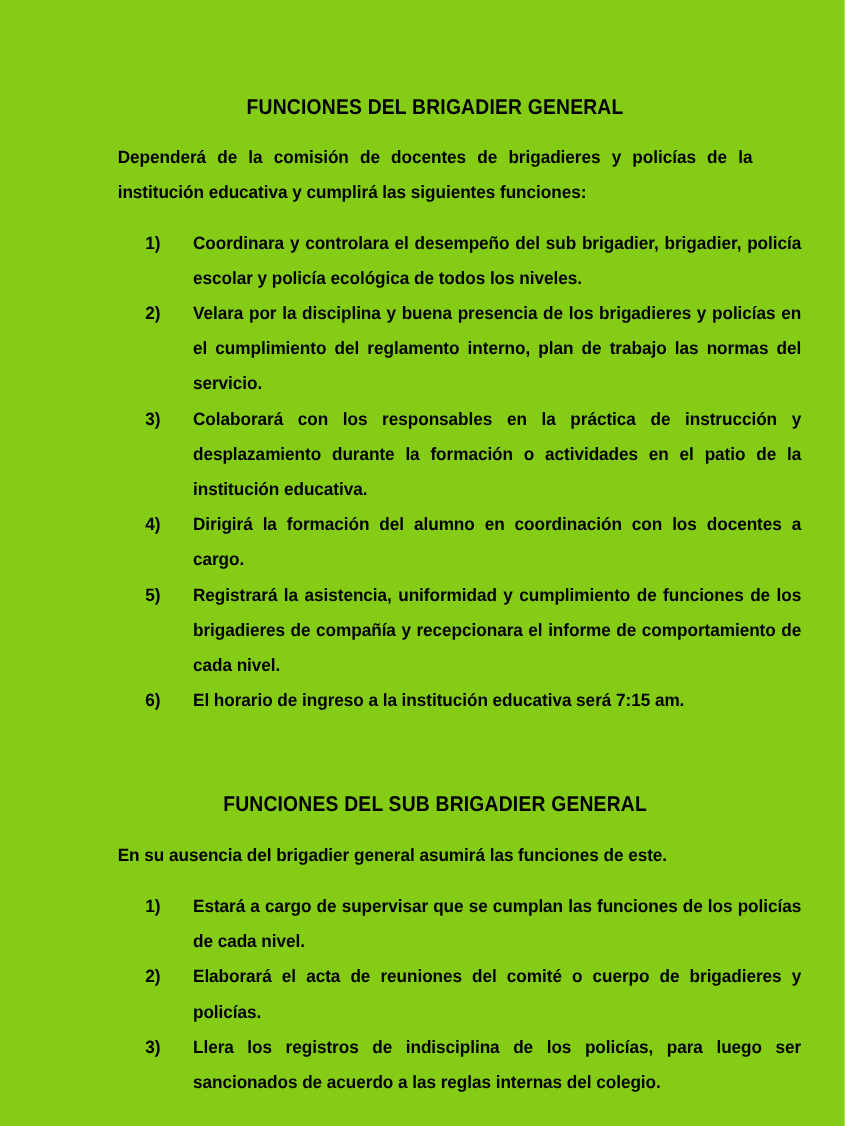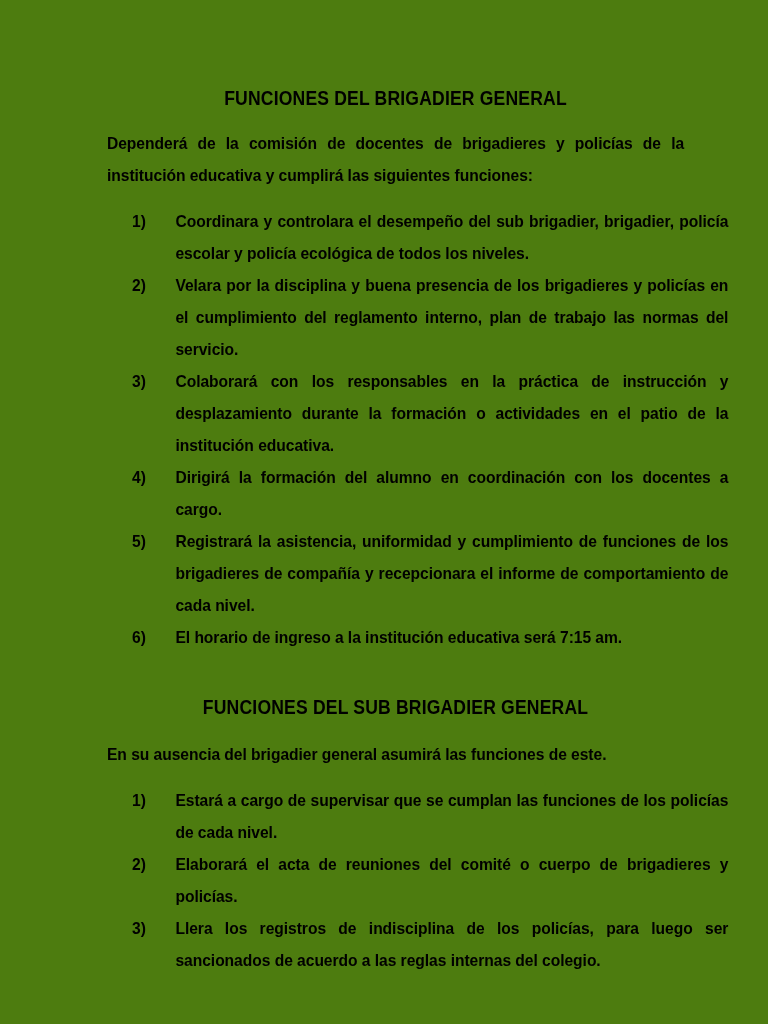--- a/index.html
+++ b/index.html
@@ -14,21 +14,21 @@
     overflow: hidden;
     font-family: "Liberation Sans", "DejaVu Sans", sans-serif;
     color: #000000;
     -webkit-font-smoothing: antialiased;
   }
 
   .page {
     position: relative;
     width: 768px;
     height: 1024px;
-    background: #4d7c0f;
+    background: #84cc16;
     box-sizing: border-box;
   }
 
   
   .content {
     position: absolute;
     left: 107px;
     top: 0;
     width: 577px;
   }
@@ -139,21 +139,21 @@
       </li>
 
       <li>
         <span class="marker">6)</span>
         <span class="itxt nowrapline">El horario de ingreso a la institución educativa será 7:15 am.</span>
       </li>
 
     </ol>
   </div>
 
-  <div class="content" style="top:697px;">
+  <div class="content" style="top:721px;">
 
     <div class="heading">FUNCIONES DEL SUB BRIGADIER GENERAL</div>
 
     <div class="intro single" style="margin-top:20px;">En su ausencia del brigadier general asumirá las funciones de este.</div>
 
     <ol class="fnlist" style="margin-top:14px;">
 
       <li>
         <span class="marker">1)</span>
         <span class="itxt">Estará a cargo de supervisar que se cumplan las funciones de los policías de cada  nivel.</span>

